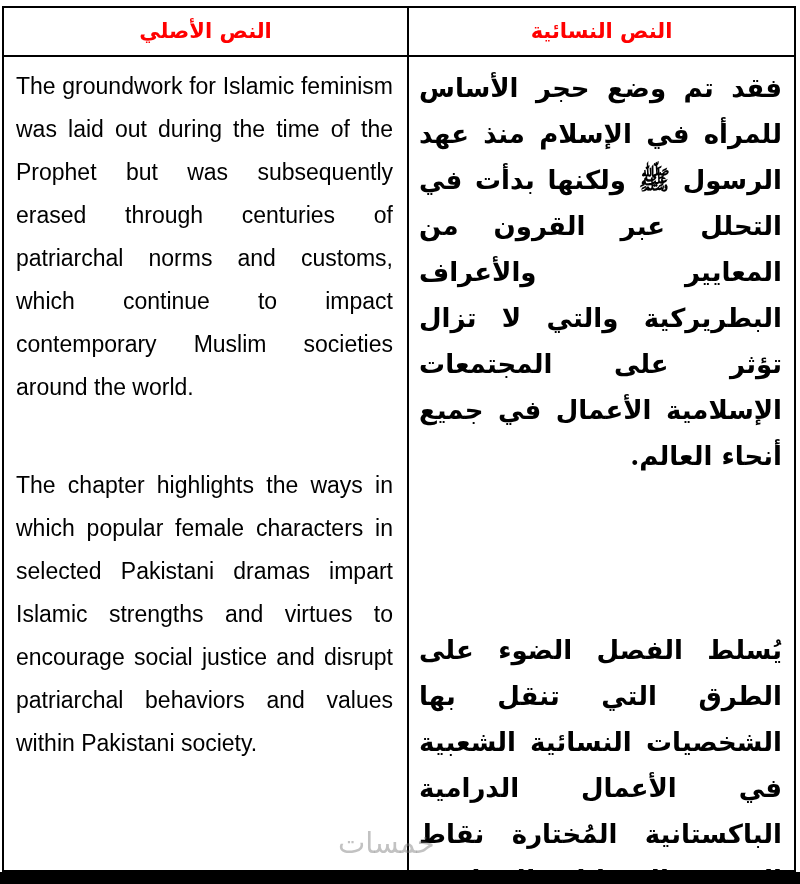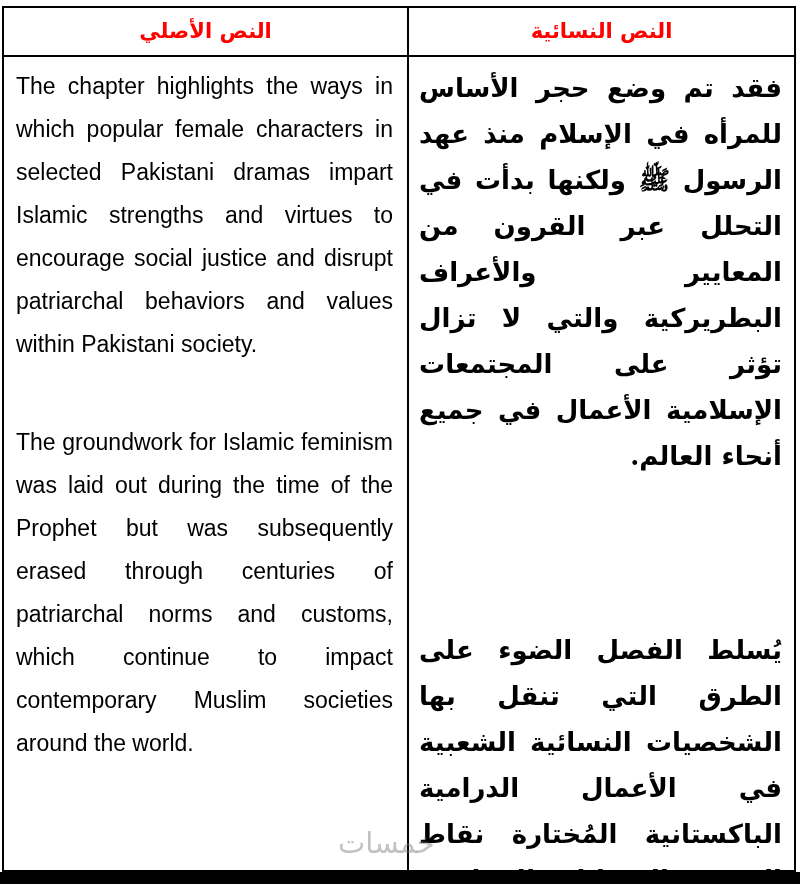--- a/index.html
+++ b/index.html
@@ -102,22 +102,22 @@
     <div class="header-cell left">
       <span lang="ar" dir="rtl">النص الأصلي</span>
     </div>
     <div class="header-cell">
       <span lang="ar" dir="rtl">النص النسائية</span>
     </div>
   </div>
 
   <div class="body-row">
     <div class="cell-en" lang="en">
+      <p>The groundwork for Islamic feminism was laid out during the time of the Prophet but was subsequently erased through centuries of patriarchal norms and customs, which continue to impact contemporary Muslim societies around the world.</p>
       <p>The chapter highlights the ways in which popular female characters in selected Pakistani dramas impart Islamic strengths and virtues to encourage social justice and disrupt patriarchal behaviors and values within Pakistani society.</p>
-      <p>The groundwork for Islamic feminism was laid out during the time of the Prophet but was subsequently erased through centuries of patriarchal norms and customs, which continue to impact contemporary Muslim societies around the world.</p>
     </div>
     <div class="cell-ar" lang="ar" dir="rtl">
       <p>فقد تم وضع حجر الأساس للمرأه في الإسلام منذ عهد الرسول ﷺ ولكنها بدأت في التحلل عبر القرون من المعايير والأعراف البطريركية والتي لا تزال تؤثر على المجتمعات الإسلامية الأعمال في جميع أنحاء العالم.</p>
       <p>يُسلط الفصل الضوء على الطرق التي تنقل بها الشخصيات النسائية الشعبية في الأعمال الدرامية الباكستانية المُختارة نقاط القوة والفضائل الإسلامية لتشجيع العدالة الاجتماعية وتعطيل السلوكيات والقيّم البطريركية داخل المجتمع الباكستاني.</p>
     </div>
   </div>
 
 </div>
 
 <div class="watermark" lang="ar" dir="rtl">خمسات</div>

